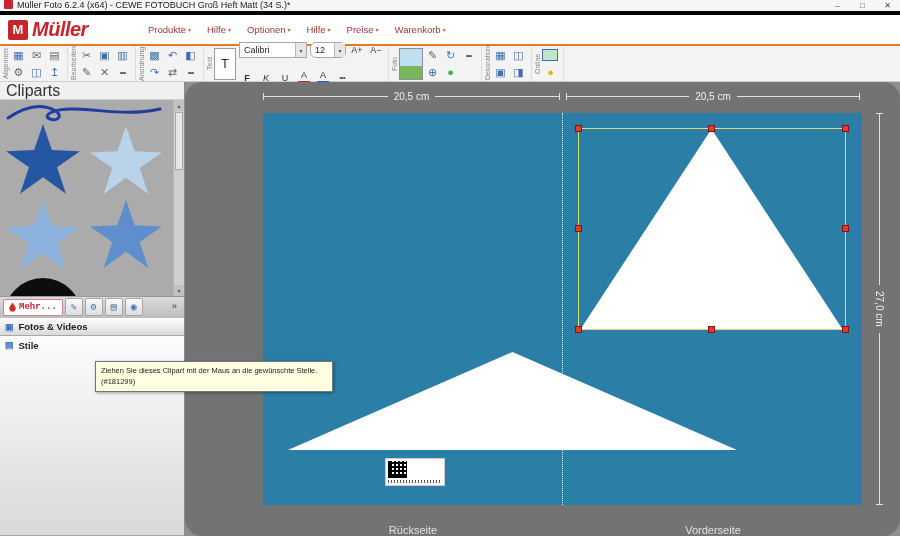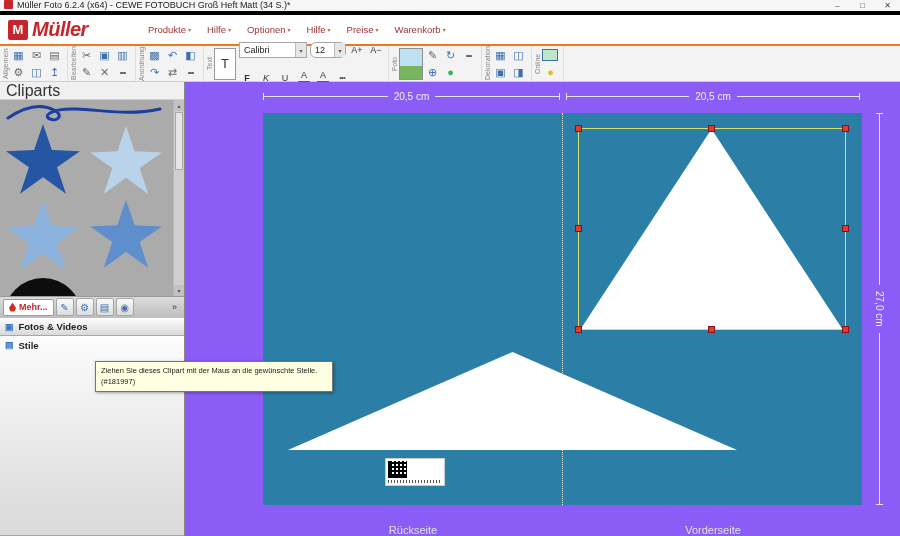--- a/index.html
+++ b/index.html
@@ -76,37 +76,37 @@
   .clip { position:absolute; cursor:pointer; }
   .star { clip-path:polygon(50% 0%, 62% 36%, 100% 38%, 69% 60%, 81% 97%, 50% 74%, 19% 97%, 31% 60%, 0% 38%, 38% 36%); }
   .circle { border-radius:50%; }
   .sb-scroll { position:absolute; right:0; top:0; bottom:0; width:11px; background:#cfcfcf; border-left:1px solid #b5b5b5; }
   .sb-scroll .arr { height:11px; background:#c2c2c2; display:flex; align-items:center; justify-content:center;
                     font-size:6px; color:#555; cursor:pointer; }
   .sb-scroll .arr.down { position:absolute; bottom:0; left:0; right:0; }
   .sb-scroll .thumbbar { position:absolute; top:12px; left:1px; right:1px; height:58px; background:#e6e6e6;
                          border:1px solid #aaa; cursor:pointer; }
   .sb-tools { height:22px; background:linear-gradient(#dcdcdc,#bdbdbd); display:flex; align-items:center;
-              gap:2px; padding:0 3px; border-top:1px solid #999; }
+              gap:2px; padding:0 3px; border-top:1px solid #999;font-family:Liberation Mono, monospace; }
   .more-btn { height:17px; background:#fff; border:1px solid #cc8888; border-radius:2px; color:#c8242b;
               font-weight:bold; font-size:9px; display:flex; align-items:center; gap:3px; padding:0 5px; cursor:pointer; }
   .flame { width:7px; height:9px; background:#d42b20; clip-path:polygon(50% 0,100% 60%,78% 100%,22% 100%,0 60%); }
   .sb-tool-btn { width:18px; height:18px; display:flex; align-items:center; justify-content:center;
                  font-size:10px; color:#3f6fae; background:linear-gradient(#fafafa,#dcdcdc);
                  border:1px solid #a5a5a5; border-radius:2px; cursor:pointer; }
   .sb-expander { margin-left:auto; width:13px; height:18px; display:flex; align-items:center;
                  justify-content:center; font-size:9px; color:#333; cursor:pointer; }
   .sb-section { height:18px; background:linear-gradient(#fcfcfc,#d9d9d9); border-top:1px solid #ffffff;
                 border-bottom:1px solid #a8a8a8; display:flex; align-items:center; font-size:9.5px;
                 font-weight:bold; color:#222; padding-left:5px; gap:5px; cursor:pointer; }
   .sec-icon { font-size:9px; color:#3a76c4; }
   .sb-section:last-child { flex:1; align-items:flex-start; padding-top:3px; }
 
   
-  .canvas { flex:1; position:relative; background:#8b5cf6; overflow:hidden; }
+  .canvas { flex:1; position:relative; background:#737373; overflow:hidden;border-radius:17px; }
   .ruler-h { position:absolute; height:12px; display:flex; align-items:center; color:#f0f0f0; font-size:10px; }
   .ruler-h .line { flex:1; height:1px; background:#e3e3e3; position:relative; }
   .ruler-h .line::before { content:""; position:absolute; top:-3px; width:1px; height:7px; background:#e3e3e3; }
   .ruler-h .line.l::before { left:0; } .ruler-h .line.r::before { right:0; }
   .ruler-h .lbl { margin:0 6px; white-space:nowrap; }
   .ruler-v { position:absolute; width:12px; display:flex; flex-direction:column; align-items:center;
              color:#f0f0f0; font-size:10px; }
   .ruler-v .line { flex:1; width:1px; background:#e3e3e3; position:relative; }
   .ruler-v .line::before { content:""; position:absolute; left:-3px; width:7px; height:1px; background:#e3e3e3; }
   .ruler-v .line.t::before { top:0; } .ruler-v .line.b::before { bottom:0; }
@@ -367,16 +367,16 @@
         </div>
       </div>
 
       <div class="page-label" style="left:78px;">Rückseite</div>
       <div class="page-label" style="left:378px;">Vorderseite</div>
     </div>
   </div>
 
   <div class="tooltip">
     <div>Ziehen Sie dieses Clipart mit der Maus an die gewünschte Stelle.</div>
-    <div>(#181997)</div>
+    <div>(#181299)</div>
   </div>
 
 </div>
 
 </body></html>

